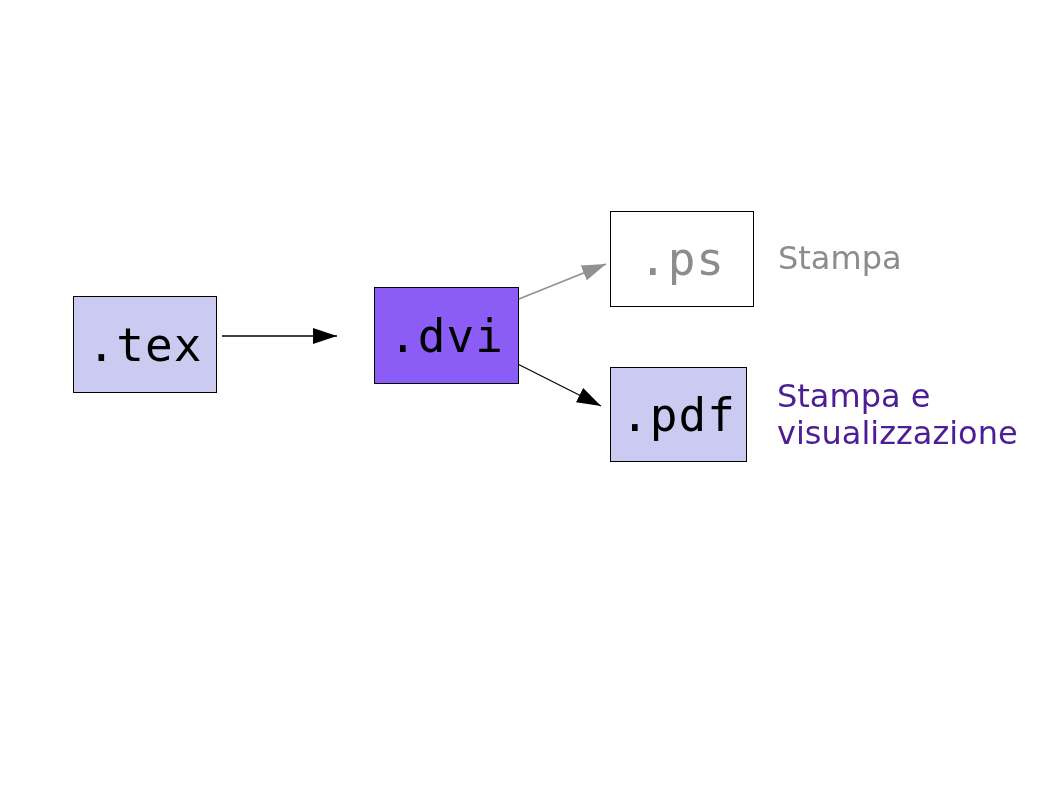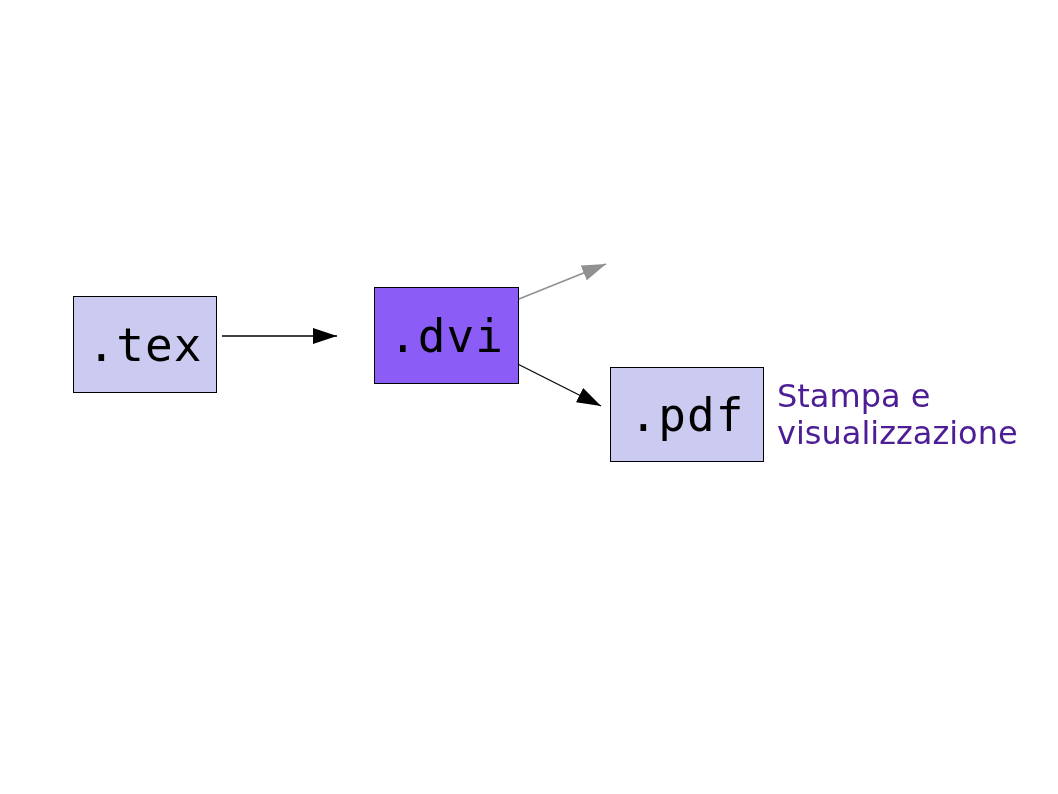--- a/index.html
+++ b/index.html
@@ -18,21 +18,21 @@
     justify-content: center;
     font-family: "DejaVu Sans Mono", "Liberation Mono", monospace;
     font-size: 46px;
     letter-spacing: 1px;
     color: #000000;
     box-sizing: border-box;
   }
   #node-tex  { left: 73px;  top: 287px; width: 144px; height: 97px; background: #cbcbf2; border: 1.5px solid #000; margin-top: 9px; }
   #node-dvi  { left: 338px; top: 287px; width: 145px; height: 97px; background: #8b5cf6; border: 1.5px solid #000; margin-left: 36px; }
   #node-ps   { left: 610px; top: 211px; width: 144px; height: 96px; background: #ffffff; border: 1px solid #000; color: #8c8c8c; }
-  #node-pdf  { left: 610px; top: 367px; width: 154px; height: 95px; background: #cbcbf2; border: 1.5px solid #000; }
+  #node-pdf  { left: 610px; top: 367px; width: 137px; height: 95px; background: #cbcbf2; border: 1.5px solid #000; }
   #edges-layer {
     position: absolute;
     left: 0; top: 0;
     width: 1058px; height: 794px;
     pointer-events: none;
   }
   .annotation { position: absolute; }
   #ps-note {
     left: 778px; top: 239px;
     font-size: 32px;
@@ -67,21 +67,25 @@
   </svg>
 
   <div class="node" id="node-tex">
     <span>.tex</span>
   </div>
 
   <div class="node" id="node-dvi">
     <span>.dvi</span>
   </div>
 
+  <div class="node" id="node-ps">
+    <span>.ps</span>
+  </div>
 
   <div class="node" id="node-pdf">
     <span>.pdf</span>
   </div>
 
+  <div class="annotation" id="ps-note">Stampa</div>
 
   <div class="annotation" id="pdf-note">Stampa e visualizzazione</div>
 
 </div>
 
 </body></html>

